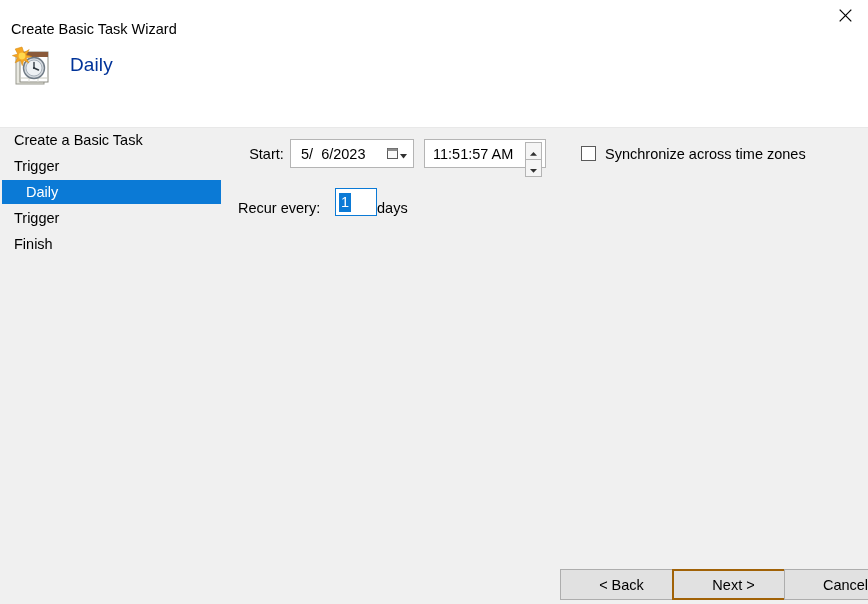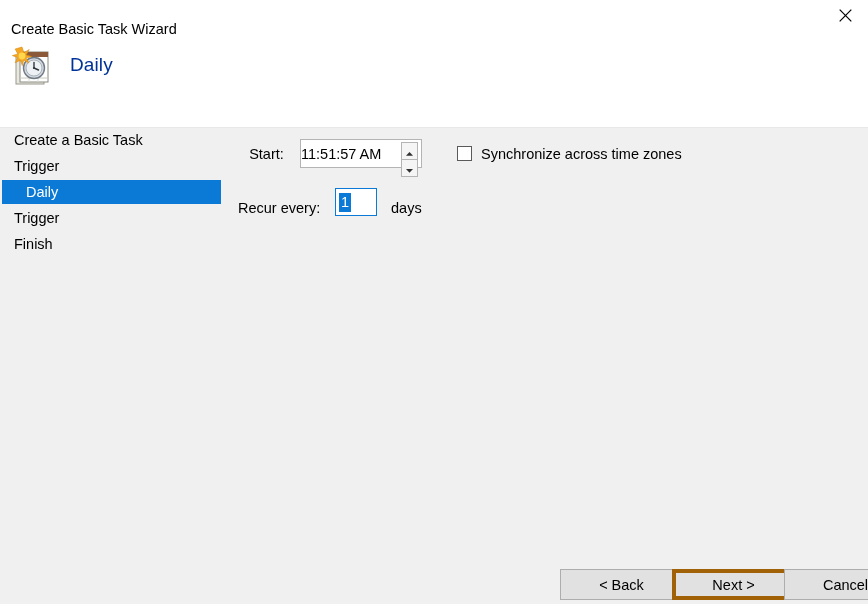--- a/index.html
+++ b/index.html
@@ -90,21 +90,21 @@
   }
   .date-field { width:124px; padding-left:10px; }
   .date-text {
     font-size:14.5px; color:#000; white-space:pre;
   }
   .cal-drop {
     position:absolute; right:6px; top:50%; transform:translateY(-50%);
     display:flex; align-items:center; gap:2px;
   }
 
-  .time-field { width:122px; margin-left:10px; padding-left:0; }
+  .time-field { width:122px; margin-left:10px; padding-left:8px; }
   .time-text { font-size:14.5px; color:#000; }
   .spin {
     position:absolute; right:3px; top:2px;
     width:17px; height:23px;
     display:flex; flex-direction:column;
   }
   .spin-btn {
     flex:1; border:1px solid #b4b4b4;
     background:#f5f5f5;
     display:flex; align-items:center; justify-content:center;
@@ -131,39 +131,39 @@
     background:#ffffff;
     border:1px solid #0b7ad6;
     display:flex; align-items:center;
     padding-left:3px;
   }
   .num-val {
     background:#0b7ad6; color:#ffffff;
     font-size:14.5px; line-height:17px;
     padding:1px 2px 1px 2px;
   }
-  .lbl-days { margin-left:14px; }
+  .lbl-days { }
 
   
   .footer {
     position:absolute; left:0; top:532px; width:868px; height:72px;
     background:#f0f0f0;
   }
   .btn {
     position:absolute; top:37px;
     height:31px; width:123px;
     background:#e1e1e1;
     border:1px solid #adadad;
     font-family:"Liberation Sans", sans-serif;
     font-size:14.5px; color:#000;
     display:flex; align-items:center; justify-content:center;
     cursor:default;
   }
   .btn-back { left:560px; }
-  .btn-next { left:672px; border:4px solid #a16207; background:#e1e1e1; }
+  .btn-next { left:672px; border:2px solid #a16207; background:#e1e1e1; }
   .btn-cancel { left:784px; }
 </style>
 </head>
 <body>
 
 <div class="titlebar">
   <div class="titlebar-text">Create Basic Task Wizard</div>
   <div class="close-btn">
     <span>
       <svg width="13" height="13" viewBox="0 0 13 13">
@@ -221,20 +221,36 @@
     <div class="nav-item" style="top:104px;">
       <span>Finish</span>
     </div>
   </div>
 
   <div class="form">
 
     <div class="row-start">
       <div class="lbl lbl-start">Start:</div>
 
+      <div class="field date-field">
+        <span class="date-text" title="M/  D/YYYY">5/  6/2023</span>
+        <span class="cal-drop">
+          <span>
+            <svg width="11" height="11" viewBox="0 0 11 11">
+              <rect x="0.5" y="0.5" width="10" height="10" fill="#fafafa" stroke="#5a5a5a" stroke-width="1"></rect>
+              <rect x="0.5" y="0.5" width="10" height="2.5" fill="#8c8c8c"></rect>
+            </svg>
+          </span>
+          <span>
+            <svg width="7" height="5" viewBox="0 0 7 5">
+                <path d="M0 0 L7 0 L3.5 4.6 Z" fill="#303030"></path>
+              </svg>
+          </span>
+        </span>
+      </div>
 
       <div class="field time-field">
         <span class="time-text" title="hh:mm:ss AM">11:51:57 AM</span>
         <span class="spin">
           <span class="spin-btn">
             <span>
               <svg width="7" height="4" viewBox="0 0 7 4">
                   <path d="M3.5 0 L7 3.8 L0 3.8 Z" fill="#303030"></path>
                 </svg>
             </span>

